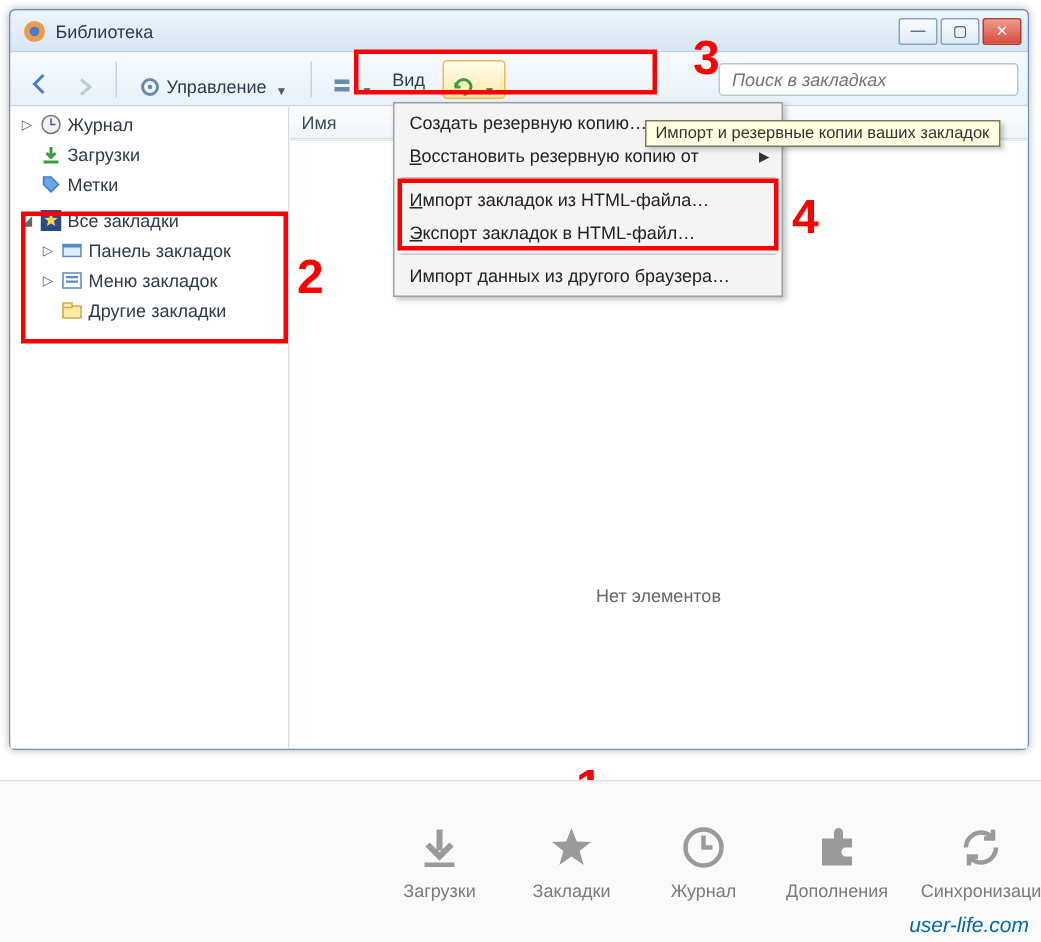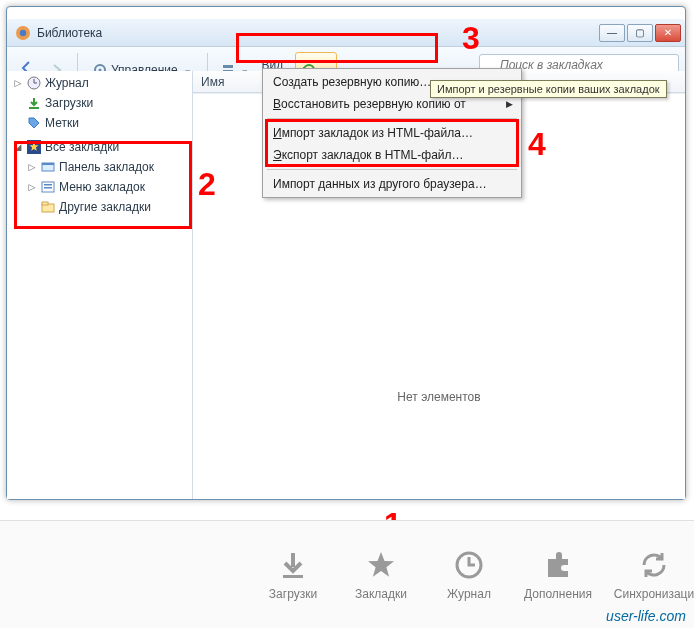--- a/index.html
+++ b/index.html
@@ -23,21 +23,20 @@
     box-shadow: 0 0 6px rgba(0,0,0,0.3);
   }
   .titlebar {
     height: 28px;
     background: linear-gradient(#eef5fc, #d7e6f5);
     border-bottom: 1px solid #becfde;
     display: flex;
     align-items: center;
     padding: 0 4px 0 8px;
     border-radius: 4px 4px 0 0;
-    margin-top: 12px;
   }
   .titlebar .app-icon {
     width: 16px; height: 16px;
     margin-right: 6px;
   }
   .titlebar .title { color: #2b3b4b; }
   .win-controls { margin-left: auto; display: flex; gap: 2px; }
   .win-btn {
     width: 26px; height: 18px;
     border: 1px solid #8aa4bd;
@@ -70,21 +69,21 @@
     border: 1px solid #f0b84e;
     background: linear-gradient(#fffdef, #ffe9a8);
   }
   .sep { width:1px; height:24px; background:#c3d3e0; margin:0 4px; }
   .dropdown-arrow { font-size:8px; color:#4a5a6a; margin-left:2px; }
   .search {
     margin-left: auto;
     width: 200px; height: 22px;
     border: 1px solid #b8c8d7;
     border-radius: 3px;
-    padding: 0 18px;
+    padding: 0 6px;
     display: flex; align-items: center;
     background: #fff;
   }
   .search input {
     border: none; outline: none;
     width: 100%; font-size: 12px;
     color: #999; font-style: italic;
     background: transparent;
   }
   .content {

